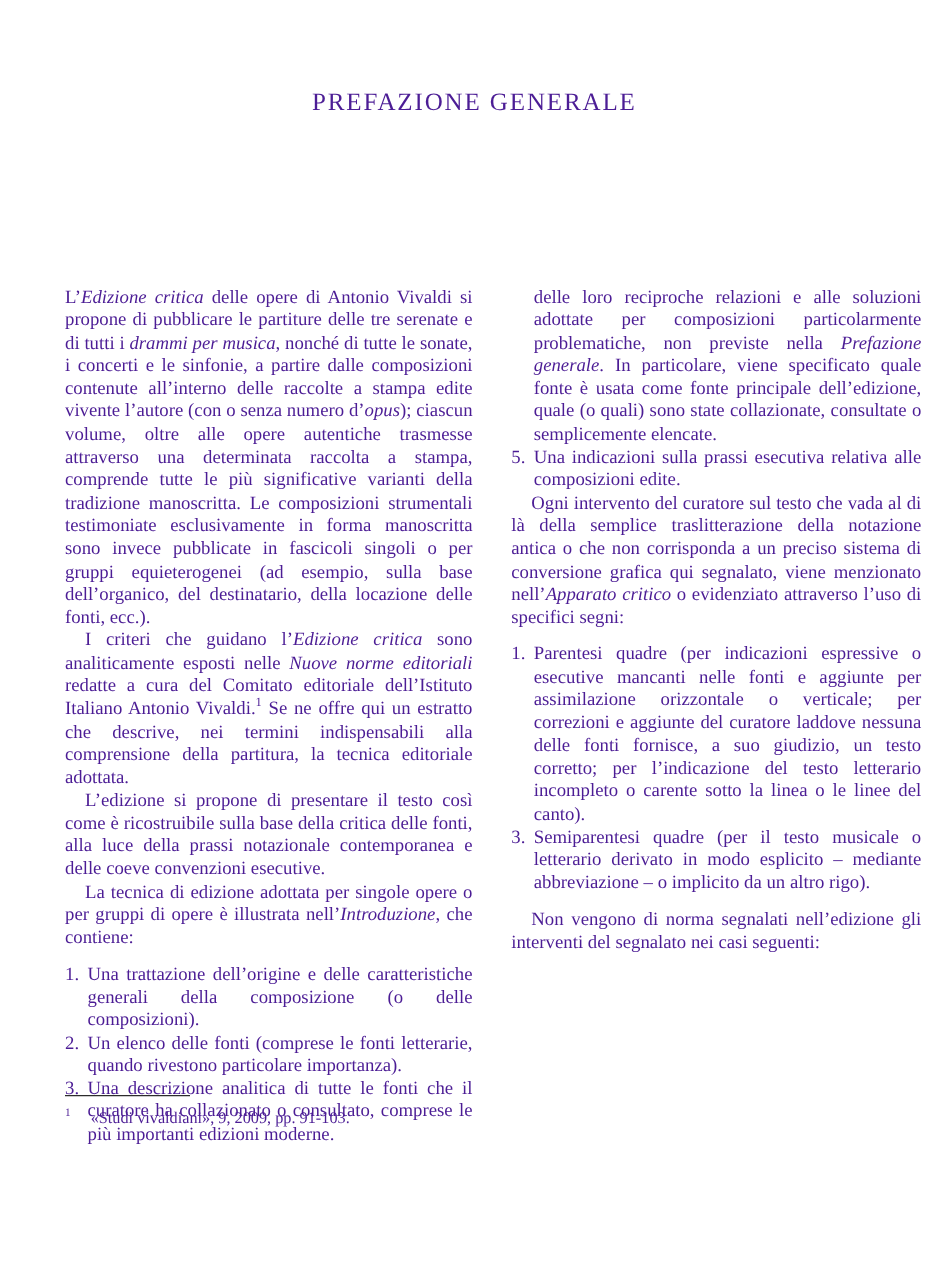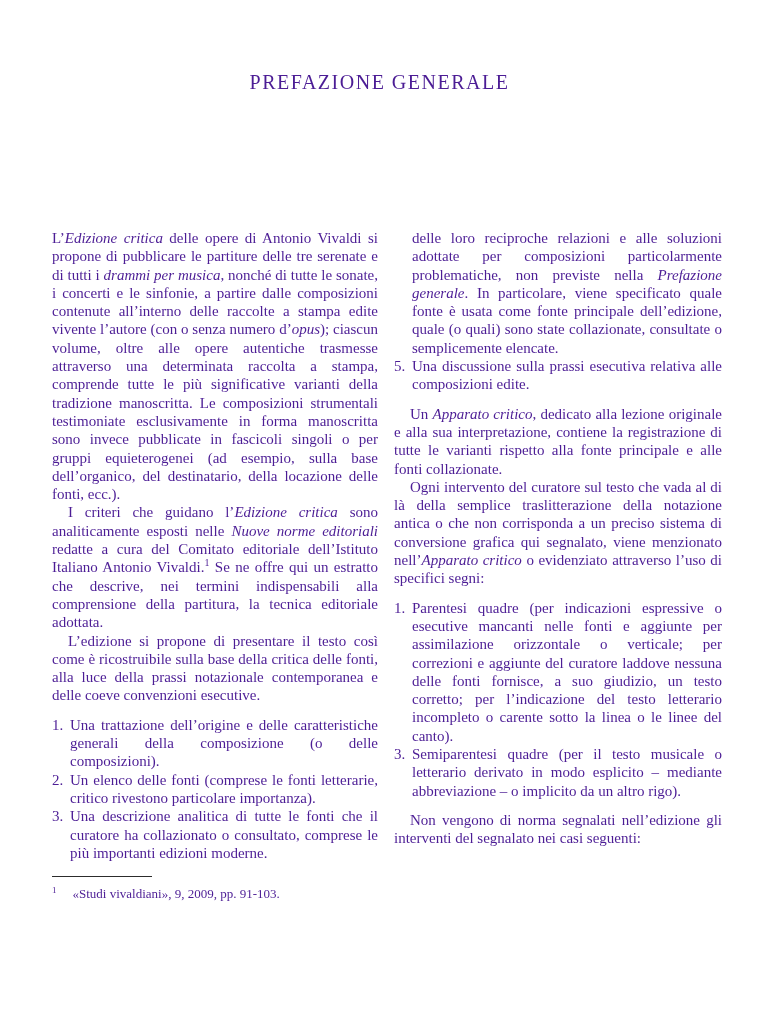--- a/index.html
+++ b/index.html
@@ -24,21 +24,21 @@
     margin:0;
   }
   .col {
     position:absolute;
     top:229px;
     font-size:15px;
     line-height:18.3px;
     text-align:justify;
   }
   .col-left  { left:52px;  width:326px; }
-  .col-right { left:394px; width:328px; }
+  .col-right { left:409px; width:328px; }
 
   .block { margin:0; }
   .block.indent { text-indent:16px; }
   .block.cont { padding-left:18px; }
   .block.li { padding-left:18px; text-indent:-18px; }
   .block.li .num { display:inline-block; width:18px; text-indent:0; }
   .block.gap { margin-top:11px; }
 
   em { font-style:italic;margin-top:22px; }
   sup.fn-ref {
@@ -68,29 +68,29 @@
 <body>
 
 <div class="page">
 
   <h1 class="title">PREFAZIONE GENERALE</h1>
 
   <div class="col col-left">
       <div class="block p"><span>L’</span><em>Edizione critica</em><span> delle opere di Antonio Vivaldi si propone di pubblicare le partiture delle tre serenate e di tutti i </span><em>drammi per musica</em><span>, nonché di tutte le sonate, i concerti e le sinfonie, a partire dalle composizioni contenute all’interno delle raccolte a stampa edite vivente l’autore (con o senza numero d’</span><em>opus</em><span>); ciascun volume, oltre alle opere autentiche trasmesse attraverso una determinata raccolta a stampa, comprende tutte le più significative varianti della tradizione manoscritta. Le composizioni strumentali testimoniate esclusivamente in forma manoscritta sono invece pubblicate in fascicoli singoli o per gruppi equieterogenei (ad esempio, sulla base dell’organico, del destinatario, della locazione delle fonti, ecc.).</span></div>
       <div class="block p indent"><span>I criteri che guidano l’</span><em>Edizione critica</em><span> sono analiticamente esposti nelle </span><em>Nuove norme editoriali</em><span> redatte a cura del Comitato editoriale dell’Istituto Italiano Antonio Vivaldi.</span><sup class="fn-ref">1</sup><span> Se ne offre qui un estratto che descrive, nei termini indispensabili alla comprensione della partitura, la tecnica editoriale adottata.</span></div>
       <div class="block p indent"><span>L’edizione si propone di presentare il testo così come è ricostruibile sulla base della critica delle fonti, alla luce della prassi notazionale contemporanea e delle coeve convenzioni esecutive.</span></div>
+      <div class="block p indent"><span>La tecnica di edizione adottata per singole opere o per gruppi di opere è illustrata nell’</span><em>Introduzione</em><span>, che contiene:</span></div>
       <div class="block li gap"><span class="num">1.</span><span>Una trattazione dell’origine e delle caratteristiche generali della composizione (o delle composizioni).</span></div>
-      <div class="block li"><span class="num">2.</span><span>Un elenco delle fonti (comprese le fonti letterarie, critico rivestono particolare importanza).</span></div>
+      <div class="block li"><span class="num">2.</span><span>Un elenco delle fonti (comprese le fonti letterarie, quando rivestono particolare importanza).</span></div>
       <div class="block li"><span class="num">3.</span><span>Una descrizione analitica di tutte le fonti che il curatore ha collazionato o consultato, comprese le più importanti edizioni moderne.</span></div>
     </div>
 
   <div class="col col-right">
       <div class="block cont"><span>delle loro reciproche relazioni e alle soluzioni adottate per composizioni particolarmente problematiche, non previste nella </span><em>Prefazione generale</em><span>. In particolare, viene specificato quale fonte è usata come fonte principale dell’edizione, quale (o quali) sono state collazionate, consultate o semplicemente elencate.</span></div>
-      <div class="block li"><span class="num">5.</span><span>Una discussione sulla prassi esecutiva relativa alle composizioni edite.</span></div>
-      <div class="block p indent gap"><span>Un </span><em>Apparato critico</em><span>, dedicato alla lezione originale e alla sua interpretazione, contiene la registrazione di tutte le varianti rispetto alla fonte principale e alle fonti collazionate.</span></div>
+      <div class="block li"><span class="num">5.</span><span>Una indicazioni sulla prassi esecutiva relativa alle composizioni edite.</span></div>
       <div class="block p indent"><span>Ogni intervento del curatore sul testo che vada al di là della semplice traslitterazione della notazione antica o che non corrisponda a un preciso sistema di conversione grafica qui segnalato, viene menzionato nell’</span><em>Apparato critico</em><span> o evidenziato attraverso l’uso di specifici segni:</span></div>
       <div class="block li gap"><span class="num">1.</span><span>Parentesi quadre (per indicazioni espressive o esecutive mancanti nelle fonti e aggiunte per assimilazione orizzontale o verticale; per correzioni e aggiunte del curatore laddove nessuna delle fonti fornisce, a suo giudizio, un testo corretto; per l’indicazione del testo letterario incompleto o carente sotto la linea o le linee del canto).</span></div>
       <div class="block li"><span class="num">3.</span><span>Semiparentesi quadre (per il testo musicale o letterario derivato in modo esplicito – mediante abbreviazione – o implicito da un altro rigo).</span></div>
       <div class="block p indent gap"><span>Non vengono di norma segnalati nell’edizione gli interventi del segnalato nei casi seguenti:</span></div>
     </div>
 
   <div class="footnote">
     <div class="footnote-rule"></div>
     <div>
       <span class="fn-marker">1</span><span><span>«Studi vivaldiani», 9, 2009, pp. 91-103.</span></span>

